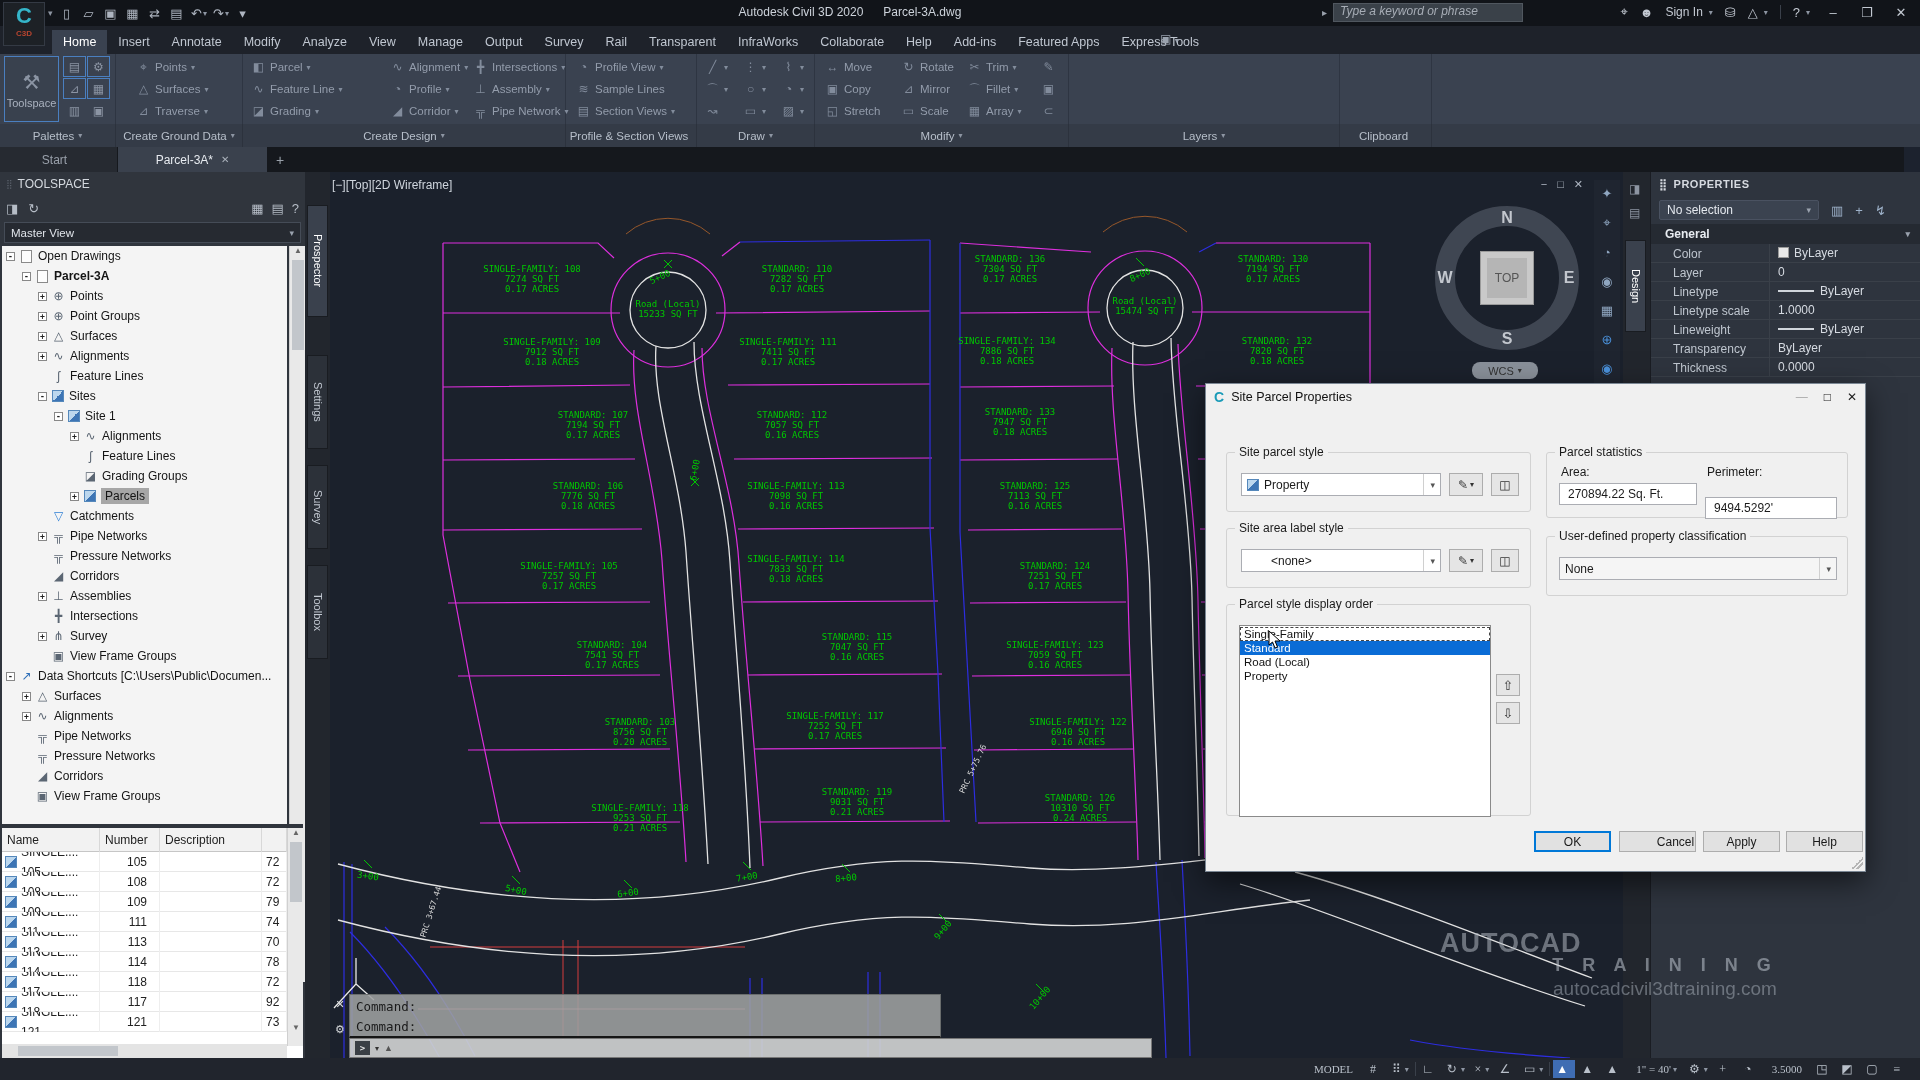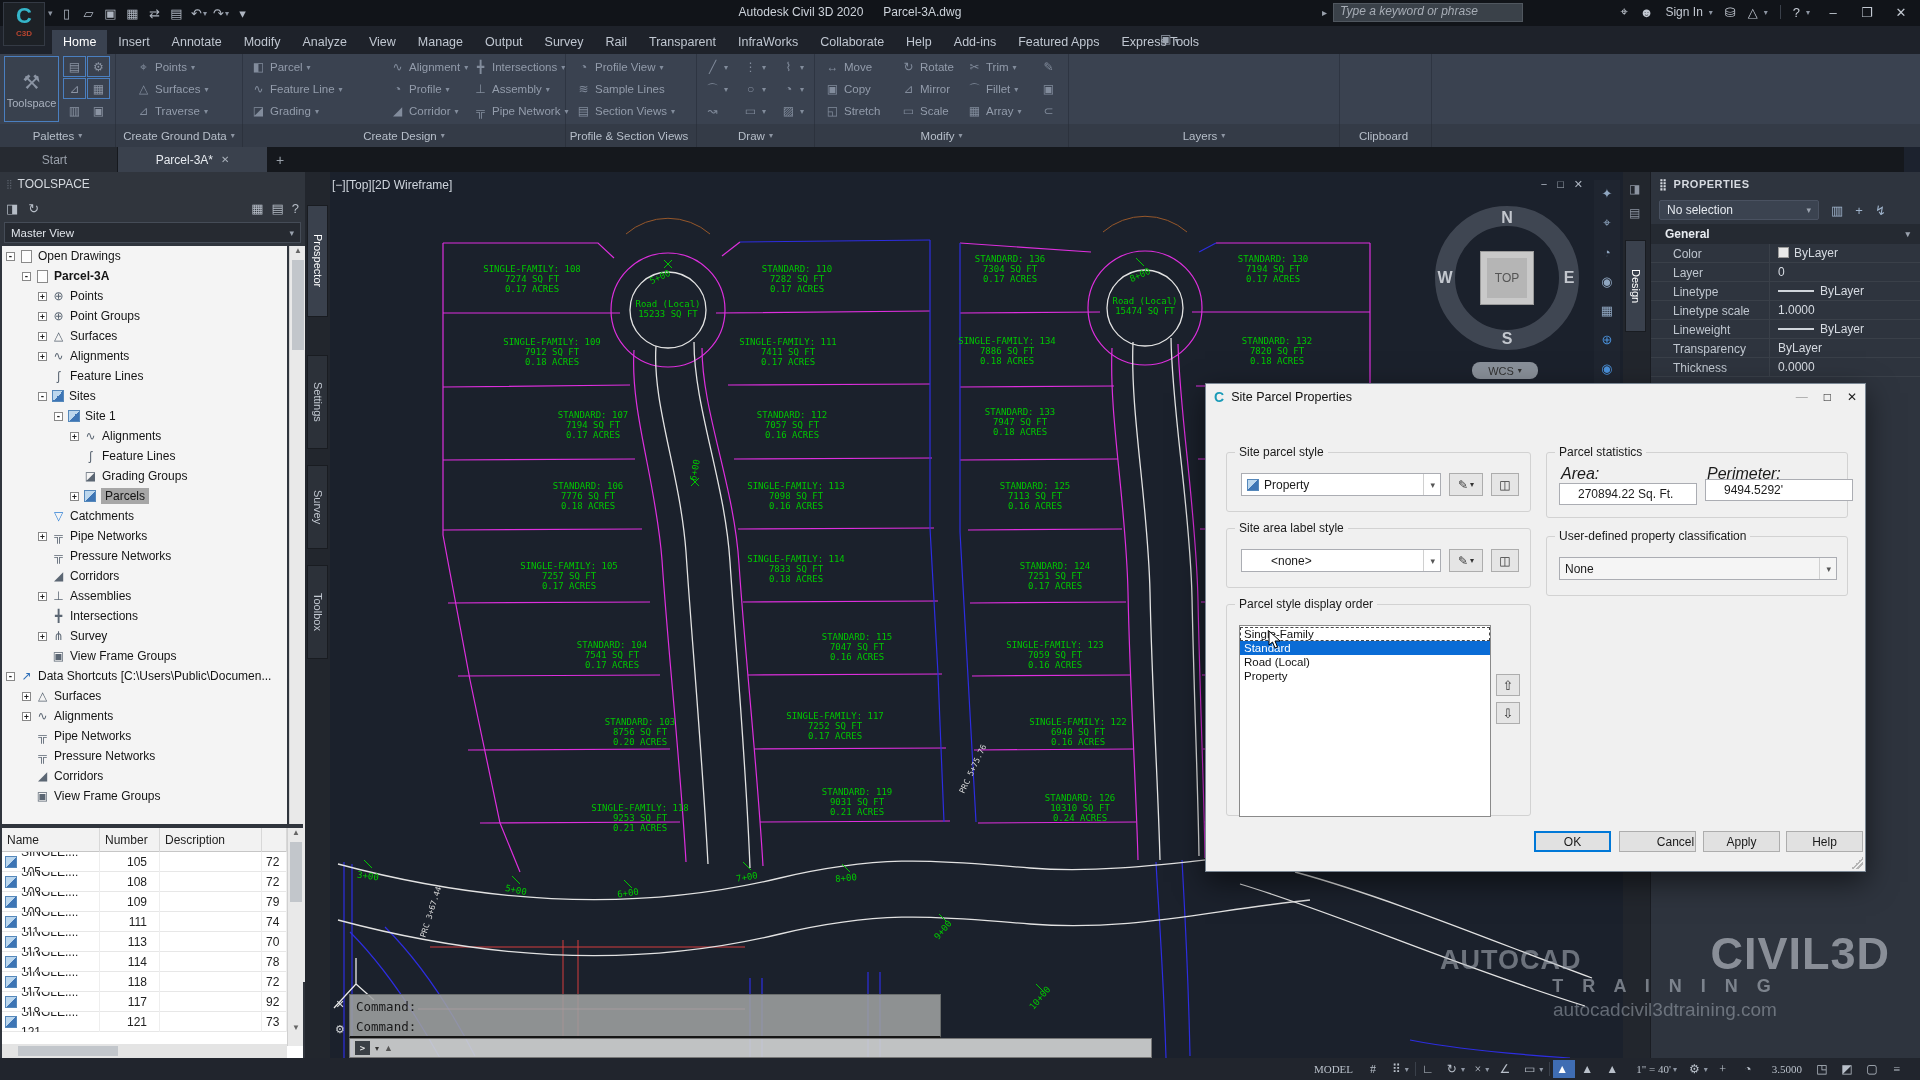--- a/index.html
+++ b/index.html
@@ -167,22 +167,22 @@
   #dlg-tabs { display:flex; padding-left:8px; border-bottom:1px solid #acacac; height:24px; align-items:flex-end; }
   .dtabitem { padding:4px 12px; border:1px solid #acacac; border-bottom:none; background:#ececec; margin-right:2px; font-size:12px; }
   .dtabitem.act { background:#fdfdfd; position:relative; top:1px; padding-bottom:5px; }
   .gbox { position:absolute; border:1px solid #d2d2d2; border-radius:3px; }
   .gbox .glabel { position:absolute; top:-8px; left:8px; background:#f0f0f0; padding:0 4px; font-size:12px; color:#1a1a1a; }
   .dcombo { position:absolute; height:23px; background:#fff; border:1px solid #abadb3; display:flex; align-items:center; gap:5px; padding:0 5px; font-size:12px; }
   .dcombo .qa { margin-left:auto; font-size:9px; color:#555; border-left:1px solid #d0d0d0; padding-left:6px; align-self:stretch; display:flex; align-items:center; }
   .dcombo .cswatch { width:12px; height:12px; background:linear-gradient(135deg,#bcd7ee 50%,#3d75b5 50%); border:1px solid #5588bb; }
   .dsmbtn { position:absolute; height:23px; background:#e5e5e5; border:1px solid #adadad; display:flex; align-items:center; justify-content:center; gap:2px; font-size:12px; color:#333; }
   .dsmbtn .qa { font-size:8px; }
-  .dtext { position:absolute; height:22px; background:#fff; border:1px solid #abadb3; font-size:12px; display:flex; align-items:center; padding:0 18px; }
-  .dlabel { position:absolute; font-size:16px; color:#1a1a1a;font-style:italic; }
+  .dtext { position:absolute; height:22px; background:#fff; border:1px solid #abadb3; font-size:12px; display:flex; align-items:center; padding:0 8px; }
+  .dlabel { position:absolute; font-size:12px; color:#1a1a1a; }
   #order-list { position:absolute; left:12px; top:20px; width:252px; height:192px; background:#fff; border:1px solid #8a8a8a; padding-top:1px; }
   .oli { height:14px; line-height:14px; padding-left:4px; font-size:11.5px; color:#111; }
   .oli.ants { outline:1px dashed #444; outline-offset:-1px; }
   .oli.sel { background:#0a6cd6; color:#fff; }
   .ordbtn { position:absolute; width:24px; height:22px; background:#e5e5e5; border:1px solid #adadad; display:flex; align-items:center; justify-content:center; font-size:13px; color:#333; }
   .dbtn { position:absolute; width:77px; height:21px; background:#e1e1e1; border:1px solid #adadad; font-size:12px; display:flex; align-items:center; justify-content:center; }
   .dbtn.focus { border:2px solid #0078d7; }
   #dlg-grip { position:absolute; right:2px; bottom:2px; width:12px; height:12px; background:linear-gradient(135deg,transparent 50%,#b5b5b5 50%,#b5b5b5 60%,transparent 60%,transparent 70%,#b5b5b5 70%,#b5b5b5 80%,transparent 80%); }
   #dlg-cursor { position:absolute; z-index:45; }
 
@@ -1361,21 +1361,21 @@
     <div class="dsmbtn" style="left:264px;top:20px;width:28px">
       <span>◫</span>
     </div>
   </div>
 
   <div class="gbox" style="left:340px;top:68px;width:302px;height:66px">
     <span class="glabel">Parcel statistics</span>
     <span class="dlabel" style="left:14px;top:12px">Area:</span>
     <span class="dlabel" style="left:160px;top:12px">Perimeter:</span>
     <div class="dtext" style="left:12px;top:30px;width:138px">270894.22 Sq. Ft.</div>
-    <div class="dtext" style="left:158px;top:26px;width:148px">9494.5292'</div>
+    <div class="dtext" style="left:158px;top:44px;width:132px">9494.5292'</div>
   </div>
 
   <div class="gbox" style="left:20px;top:144px;width:305px;height:60px">
     <span class="glabel">Site area label style</span>
     <div class="dcombo" style="left:14px;top:20px;width:200px">
       <span style="margin-left:24px">&lt;none&gt;</span>
         <span class="qa">▾</span>
     </div>
     <div class="dsmbtn" style="left:222px;top:20px;width:34px">
       <span>✎</span>
@@ -1554,17 +1554,16 @@
     <div class="sitem">
       <span>≡</span>
       <span></span>
       <span class="sa"></span>
     </div>
   </div>
 
 <div id="watermark">
   <div id="wm1">
     <span class="wma">AUTOCAD</span>
-      <span class="wmb">CIVIL3D</span>
   </div>
   <div id="wm2">T R A I N I N G</div>
   <div id="wm3">autocadcivil3dtraining.com</div>
 </div>
 
 </body></html>

